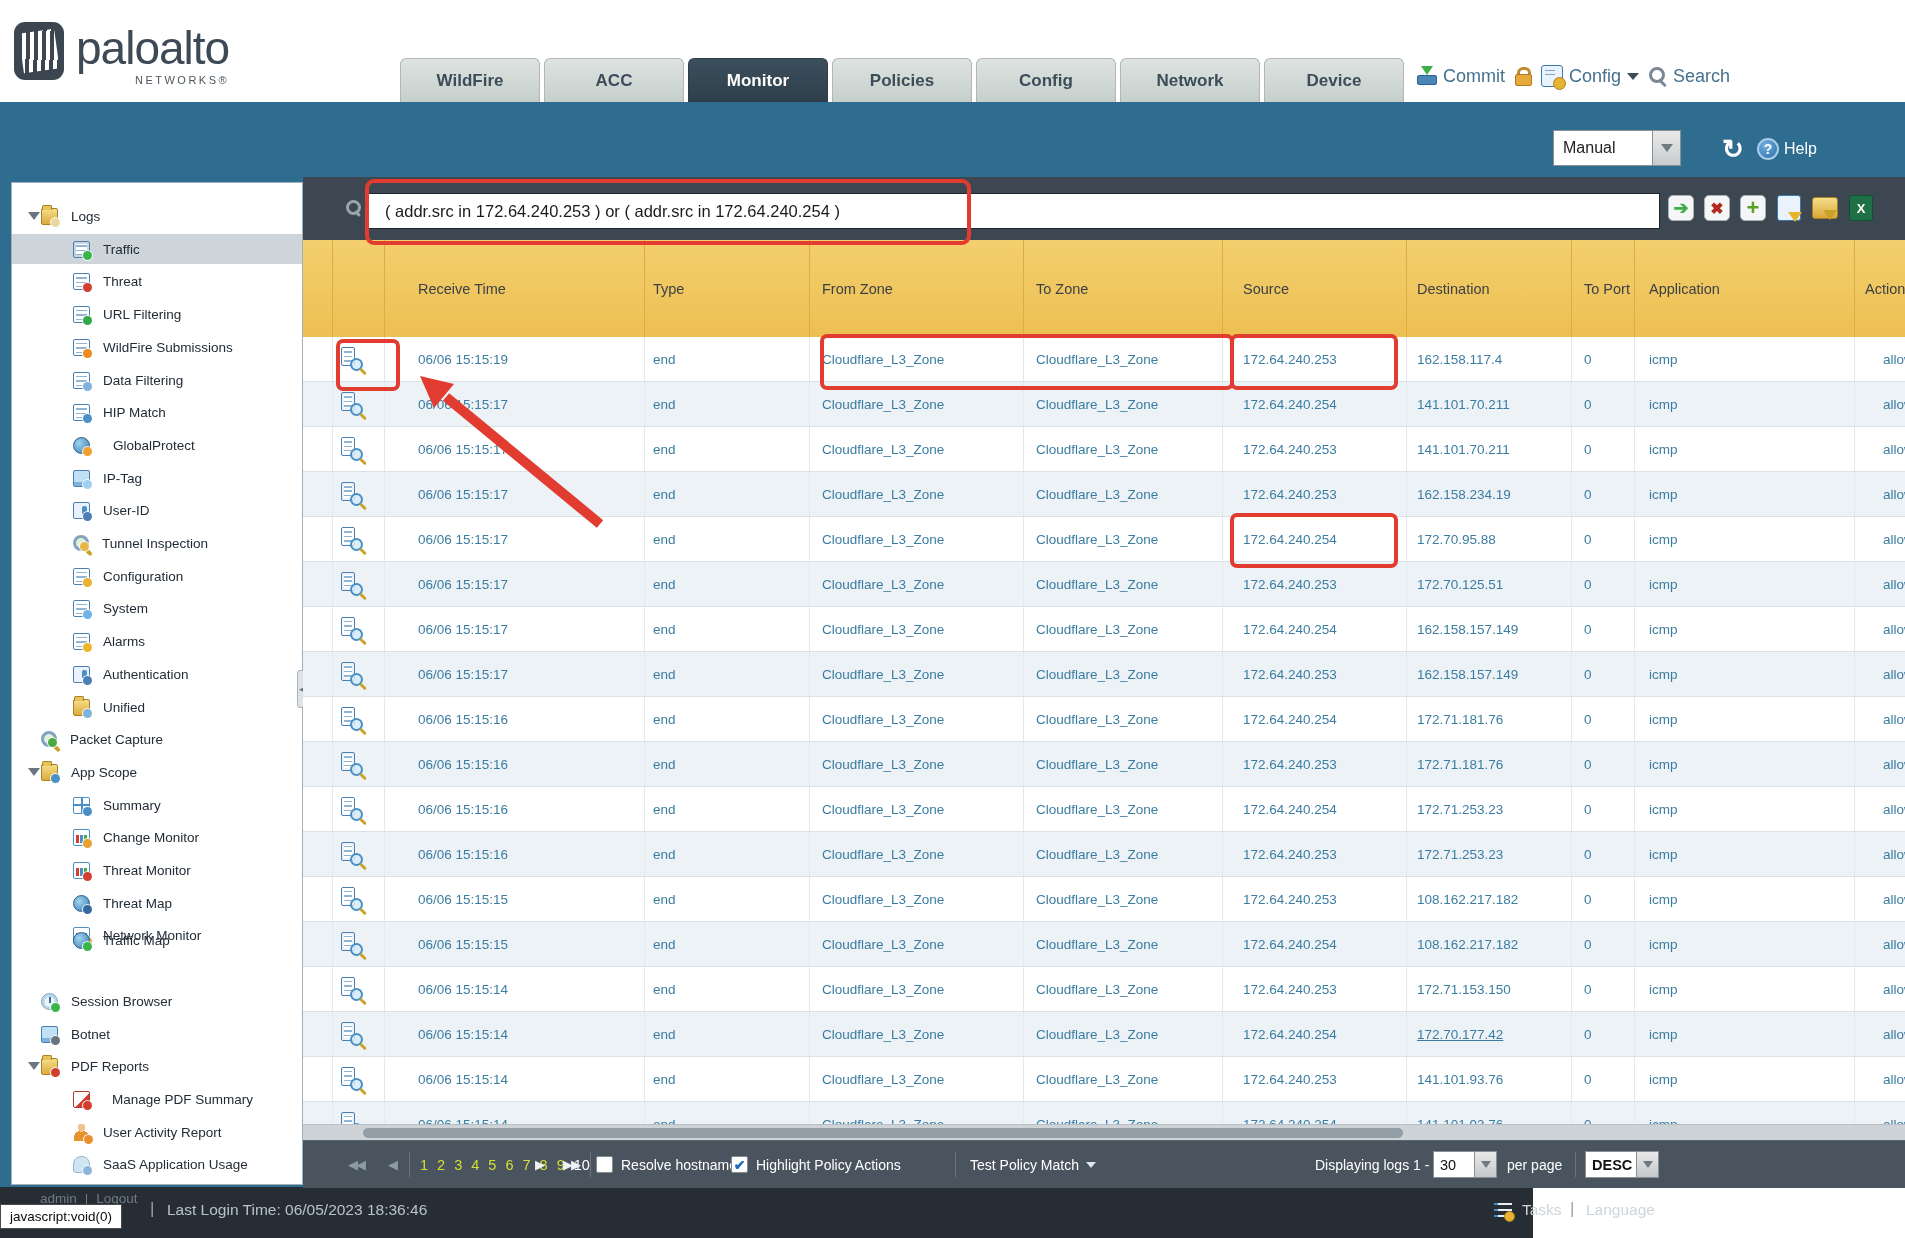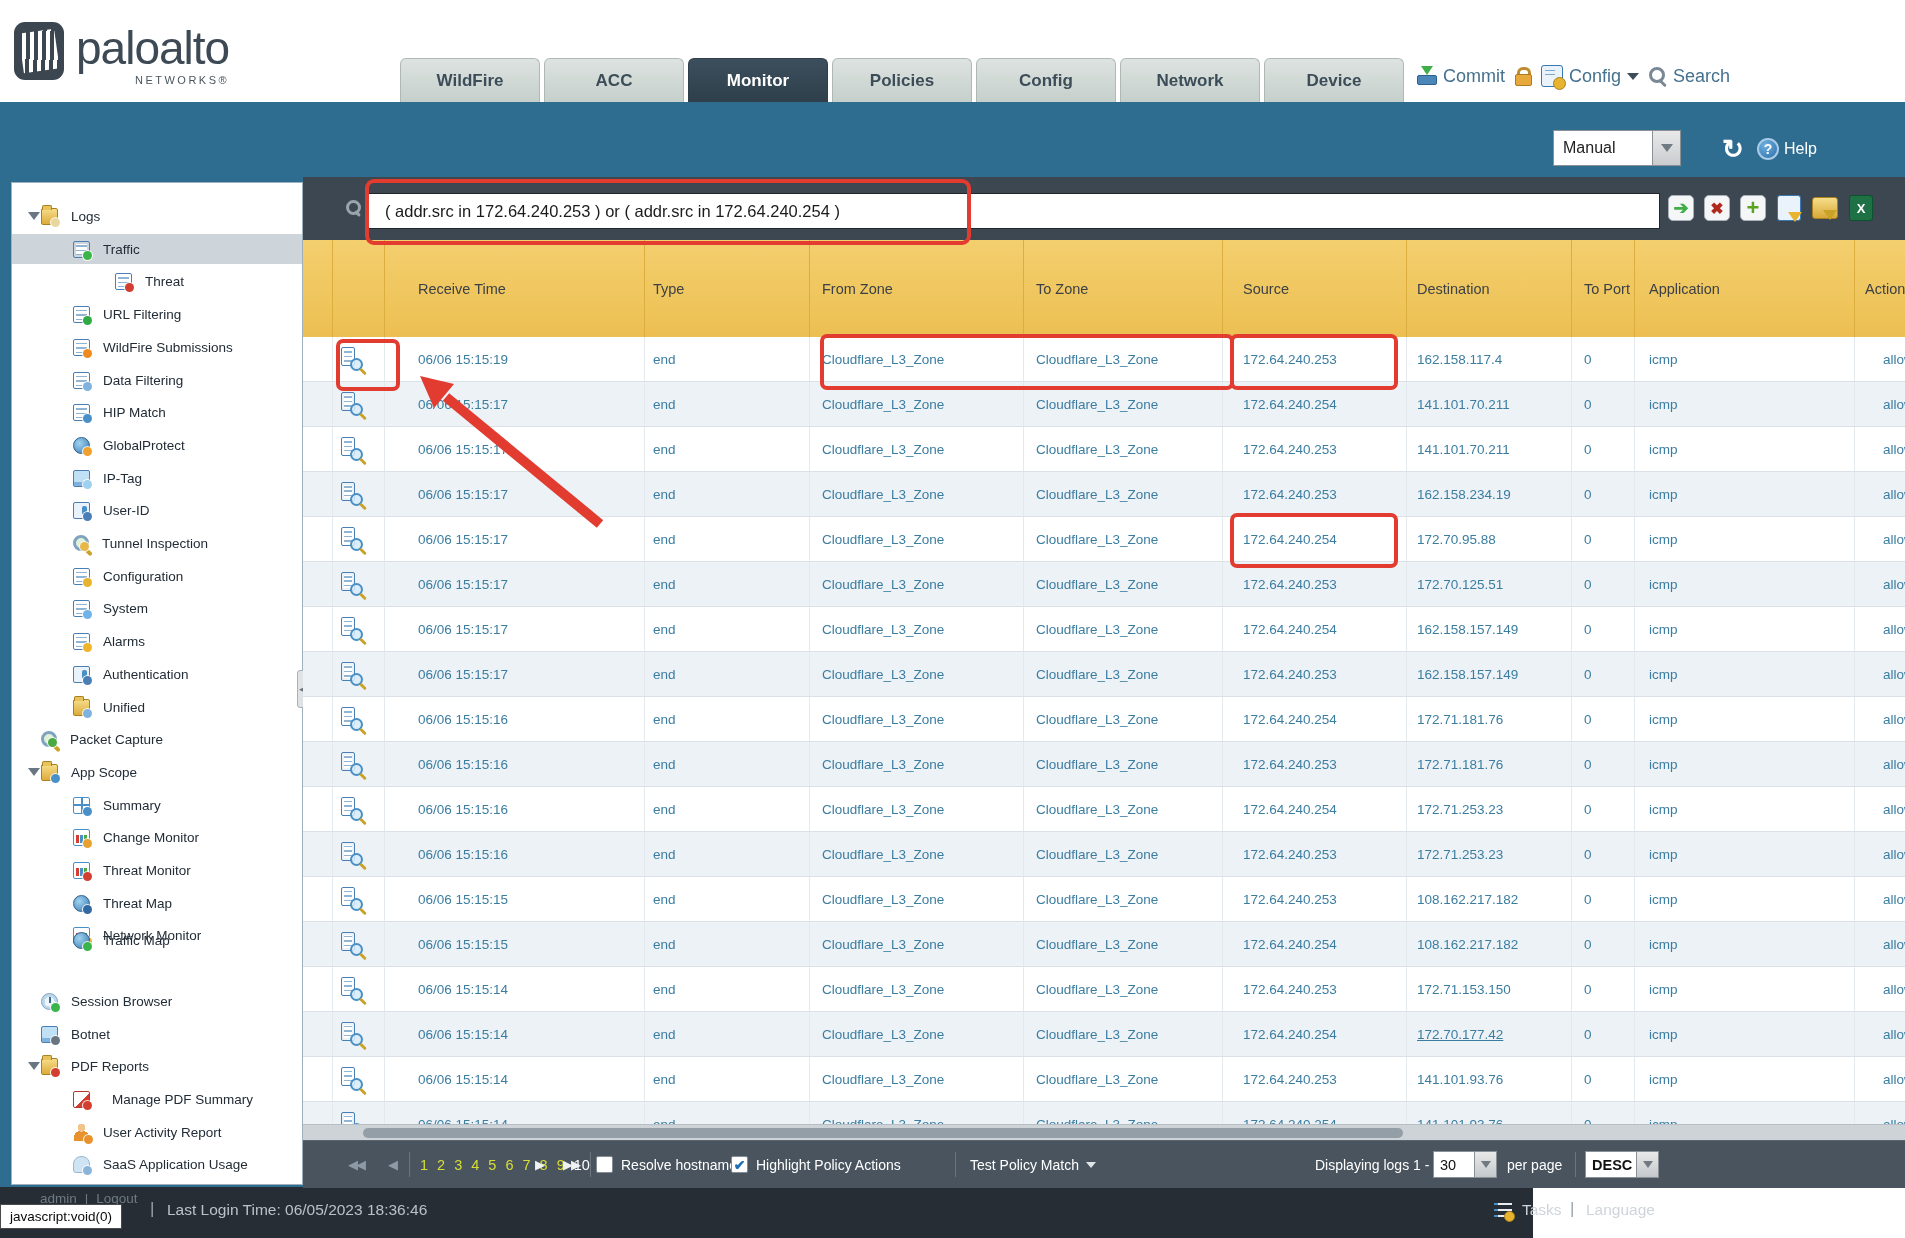--- a/index.html
+++ b/index.html
@@ -194,21 +194,21 @@
   <div class="sidebar" id="tree">
       <div class="titem" style="top: 18px;">
         <span class="tarrow"></span>
         <span class="ti ti-folder" style="--b: #e8d8a0; margin-left: 29px;"></span>
         <span class="label" style="margin-left: 13px;">Logs</span>
       </div>
       <div class="titem selected" style="top: 51px;">
         <span class="ti ti-doc" style="--b: #3ab54a; margin-left: 61px;"></span>
         <span class="label" style="margin-left: 13px;">Traffic</span>
       </div>
-      <div class="titem" style="top: 83px; padding-left: 42px;">
+      <div class="titem" style="top: 83px;">
         <span class="ti ti-doc" style="--b: #d23f31; margin-left: 61px;"></span>
         <span class="label" style="margin-left: 13px;">Threat</span>
       </div>
       <div class="titem" style="top: 116px;">
         <span class="ti ti-doc" style="--b: #2faa44; margin-left: 61px;"></span>
         <span class="label" style="margin-left: 13px;">URL Filtering</span>
       </div>
       <div class="titem" style="top: 149px; text-align: center;">
         <span class="ti ti-doc" style="--b: #f08a1e; margin-left: 61px;"></span>
         <span class="label" style="margin-left: 13px;">WildFire Submissions</span>
@@ -216,21 +216,21 @@
       <div class="titem" style="top: 182px;">
         <span class="ti ti-doc" style="--b: #7fb3dd; margin-left: 61px;"></span>
         <span class="label" style="margin-left: 13px;">Data Filtering</span>
       </div>
       <div class="titem" style="top: 214px;">
         <span class="ti ti-doc" style="--b: #4a90c8; margin-left: 61px;"></span>
         <span class="label" style="margin-left: 13px;">HIP Match</span>
       </div>
       <div class="titem" style="top: 247px;">
         <span class="ti ti-globe" style="--b: #f0a02e; margin-left: 61px;"></span>
-        <span class="label" style="margin-left: 13px;">GlobalProtect</span>
+        <span class="label" style="margin-left: 23px;">GlobalProtect</span>
       </div>
       <div class="titem" style="top: 280px;">
         <span class="ti ti-screen" style="--b: #9fd0f0; margin-left: 61px;"></span>
         <span class="label" style="margin-left: 13px;">IP-Tag</span>
       </div>
       <div class="titem" style="top: 312px;">
         <span class="ti ti-card" style="--b: #4a7fb5; margin-left: 61px;"></span>
         <span class="label" style="margin-left: 13px;">User-ID</span>
       </div>
       <div class="titem" style="top: 345px;">

